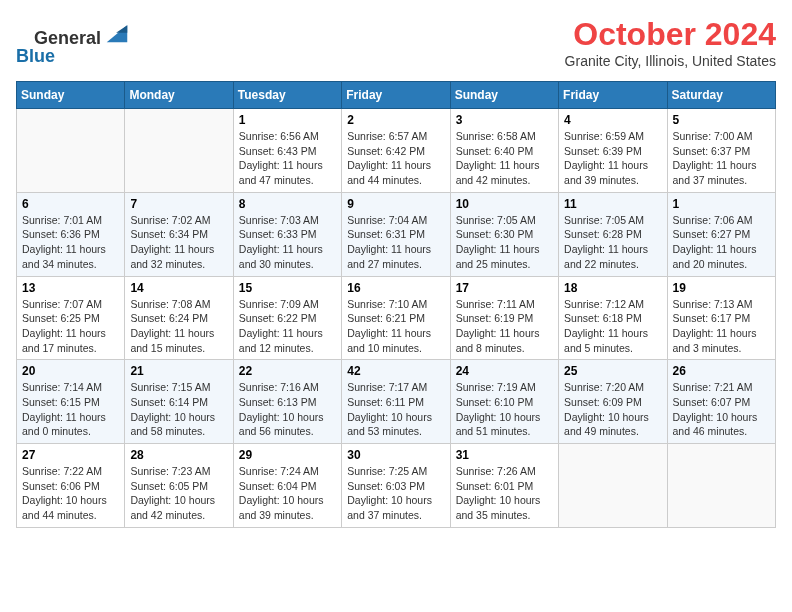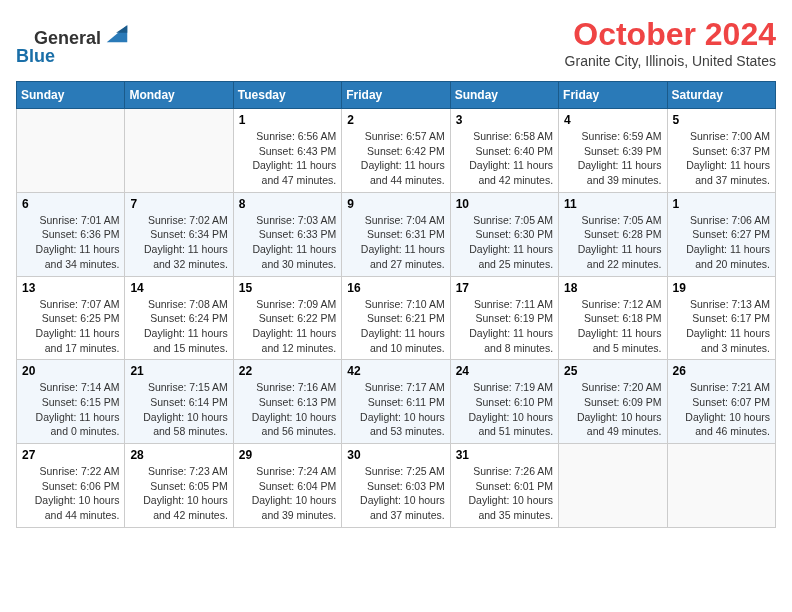--- a/index.html
+++ b/index.html
@@ -72,21 +72,20 @@
     .day-num {
       font-weight: bold;
       font-size: 12px;
       display: block;
       margin-bottom: 2px;
     }
     .day-info {
       color: #333;
       font-size: 10.5px;
       line-height: 1.4;
-      text-align: right;
     }
     .empty-cell {
       background: #f9f9f9 !important;
     }
   </style>
 </head>
 <body>
 
 <div class="header">
   <div class="logo">

